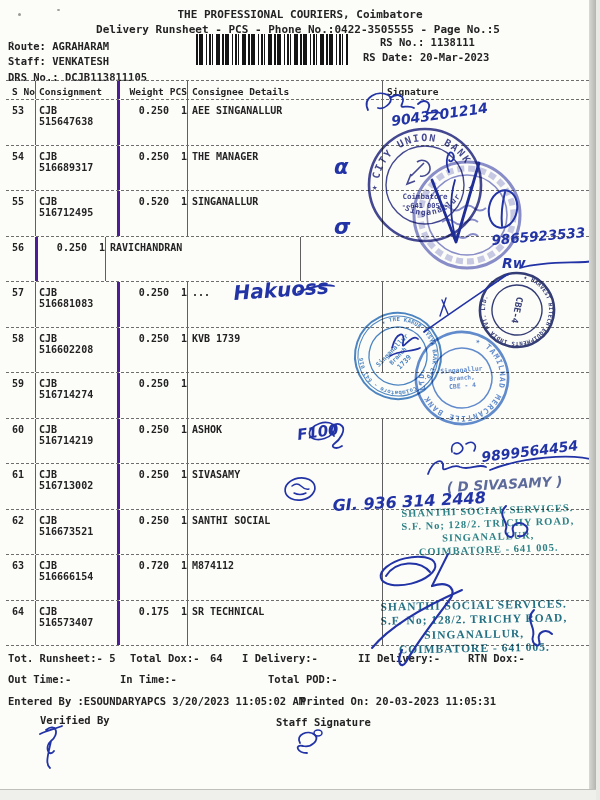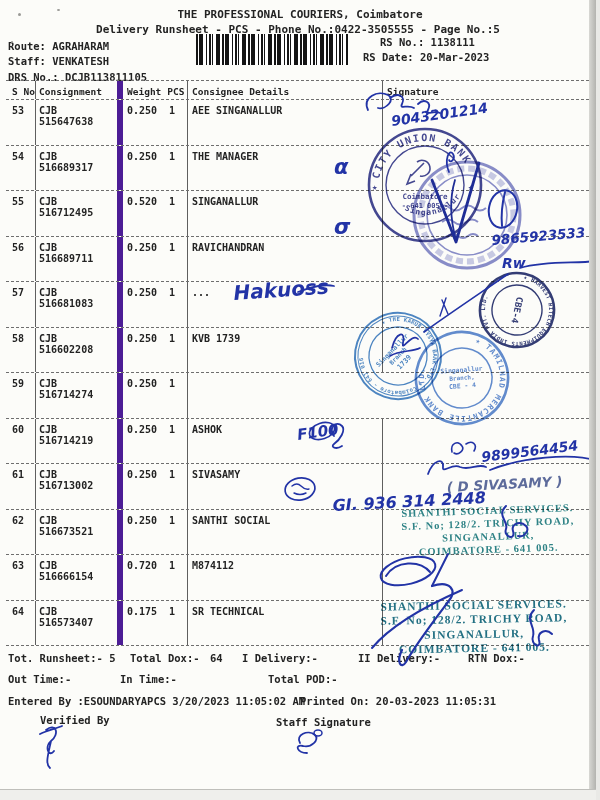--- a/index.html
+++ b/index.html
@@ -14,21 +14,21 @@
     #141414 10px 11px,#fff 11px 13px,#141414 13px 15px,#fff 15px 16px,#141414 16px 17px,#fff 17px 20px,
     #141414 20px 24px,#fff 24px 26px);}
   
   .tablewrap{position:absolute;left:6px;top:80px;width:588px;border-top:1px dashed #6e6e6e;z-index:2;}
   .trow{display:flex;border-bottom:1px dashed #6e6e6e;}
   .thead{height:18px;}
   .tbody-row{height:44.5px;}
   .c{box-sizing:border-box;padding-top:5px;overflow:hidden;}
   .c-sno{width:29px;padding-left:6px;}
   .c-con{width:82px;border-left:1px solid #5f5f5f;padding-left:3px;}
-  .c-wp{width:70px;border-left:6px solid #4c1d95;padding-left:4px;}
+  .c-wp{width:70px;border-left:3px solid #4c1d95;padding-left:4px;text-align:right;}
   .c-det{width:195px;border-left:1px solid #5f5f5f;padding-left:4px;}
   .c-sig{width:206px;border-left:1px solid #5f5f5f;padding-left:4px;}
   .pcs-gap{display:inline-block;margin-left:12px;}
   .pcs-gap-h{display:inline-block;margin-left:6px;}
   
   .stamp{position:absolute;mix-blend-mode:multiply;z-index:5;}
   .shanthi{position:absolute;z-index:5;mix-blend-mode:multiply;text-align:center;
     font-family:"Liberation Serif",serif;font-weight:700;line-height:1.25;letter-spacing:1px;}
   .ink{position:absolute;inset:0;z-index:7;pointer-events:none;}
   
@@ -102,21 +102,20 @@
         <div class="c c-sno">55</div>
         <div class="c c-con">CJB 516712495</div>
         <div class="c c-wp">
           <span>0.520</span><span class="pcs-gap">1</span>
         </div>
         <div class="c c-det">SINGANALLUR</div>
         <div class="c c-sig"></div>
       </div>
         <div class="trow tbody-row sz10" style="">
         <div class="c c-sno">56</div>
-        <div class="c c-con">CJB 516689711</div>
         <div class="c c-wp">
           <span>0.250</span><span class="pcs-gap">1</span>
         </div>
         <div class="c c-det">RAVICHANDRAN</div>
         <div class="c c-sig"></div>
       </div>
         <div class="trow tbody-row sz10" style="">
         <div class="c c-sno">57</div>
         <div class="c c-con">CJB 516681083</div>
         <div class="c c-wp">

